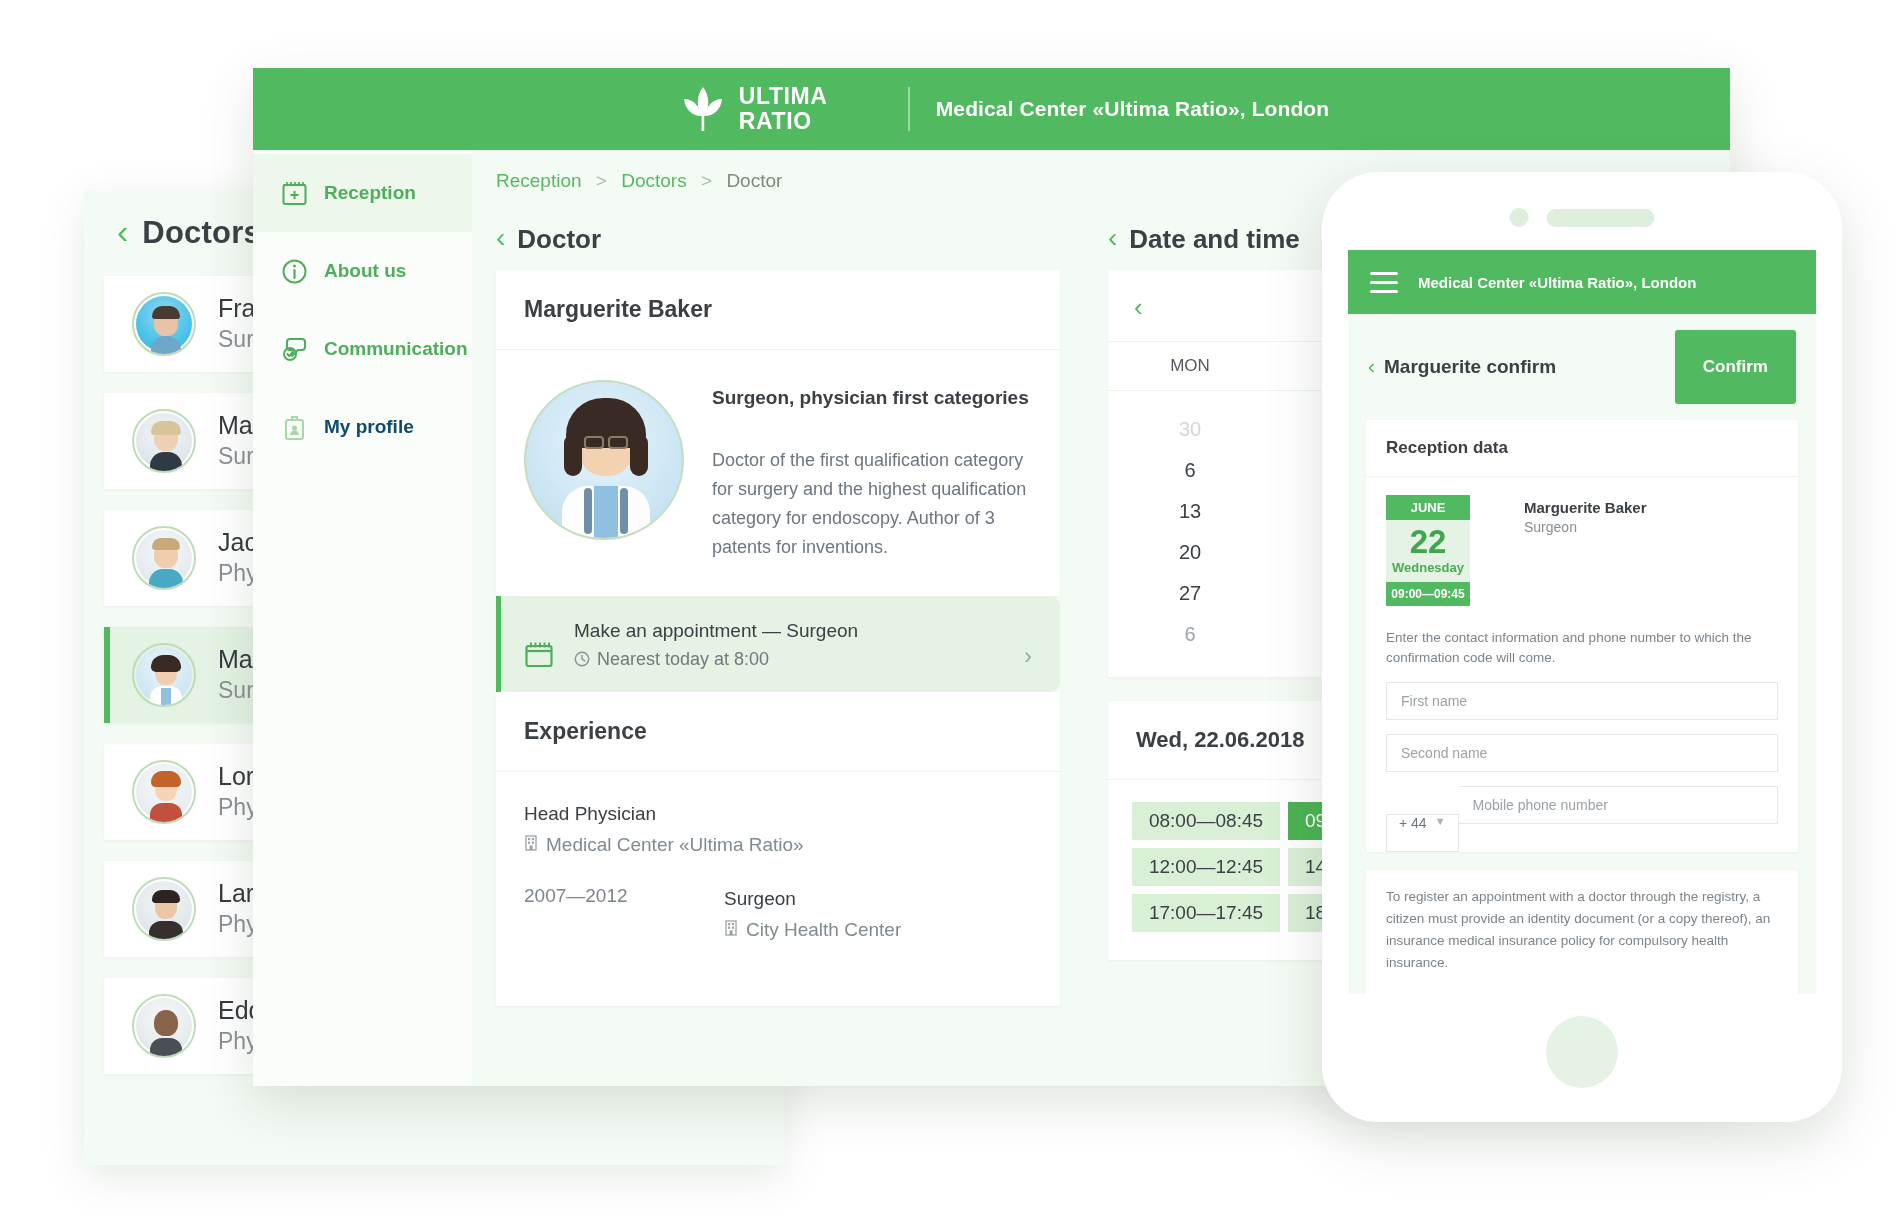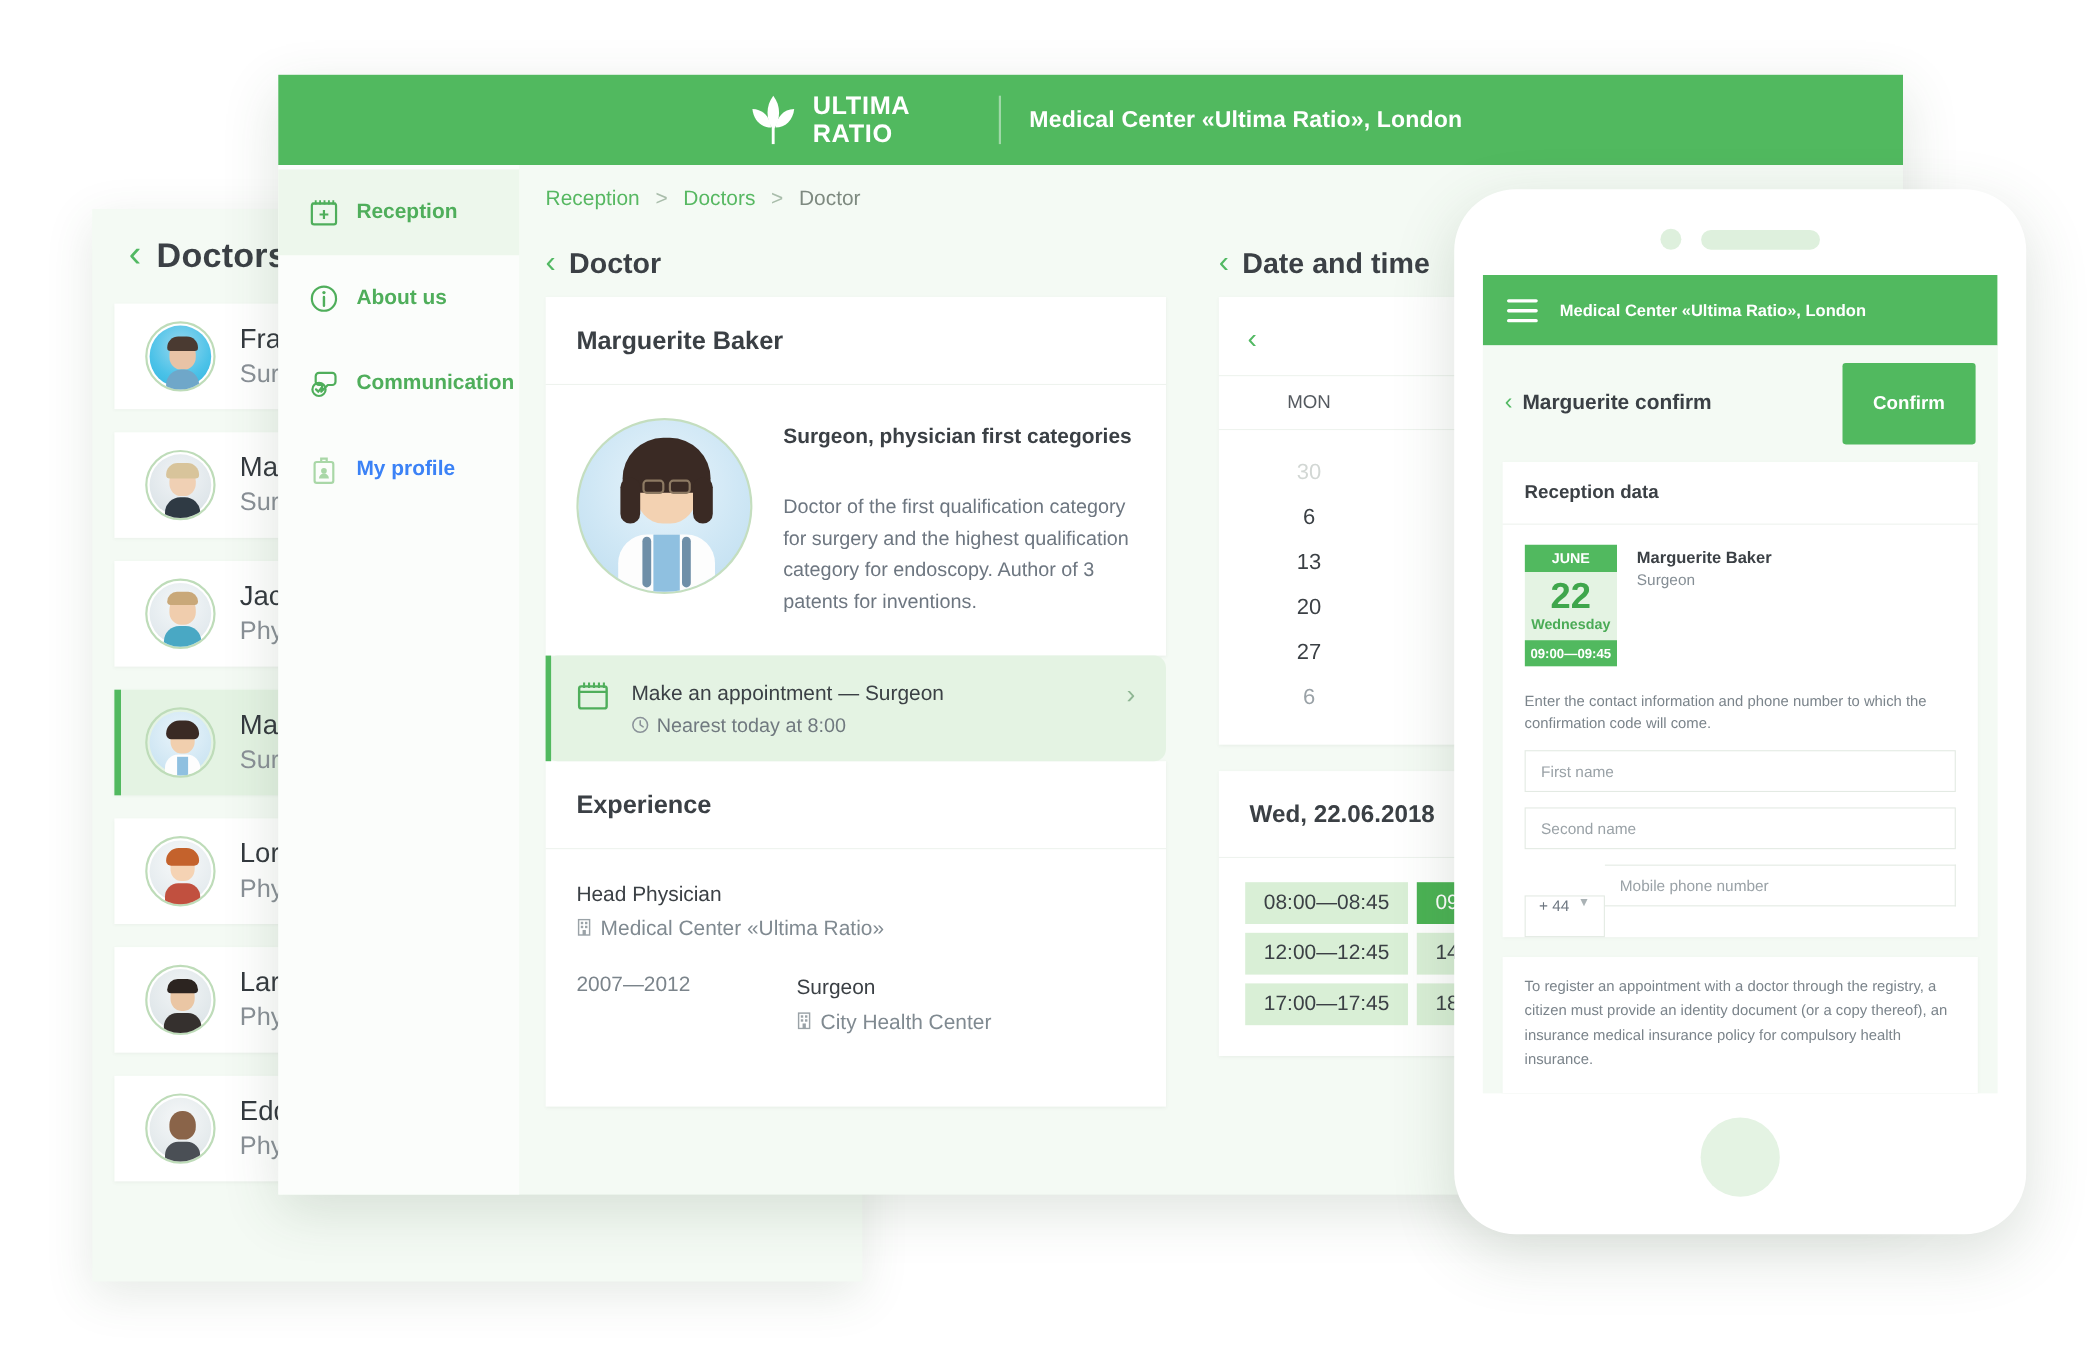--- a/index.html
+++ b/index.html
@@ -65,21 +65,21 @@
 
   .app-body { display:flex; height: calc(1018px - 82px); }
 
   
   .sidebar { width: 219px; flex:0 0 219px; background:#fbfdfb; padding-top: 4px; }
   .nav-item {
     display:flex; align-items:center; height: 78px; padding-left: 28px;
     font-size: 19px; font-weight: bold; color:#4fae5b;
   }
   .nav-item.active { background:#edf7ec; }
-  .nav-item.dim { color:#3b82f6; }
+  .nav-item.dim { color:#0c4a6e; }
   .nav-ico { width: 27px; height: 27px; margin-right: 16px; flex:0 0 27px; }
 
   
   .content { flex:1; display:flex; padding: 0; position:relative; }
   .col { padding: 0 0 0 0; }
   .col-doctor { width: 612px; flex: 0 0 612px; padding: 0 24px 0 24px; }
   .col-date  { width: 540px; flex: 0 0 540px; padding: 0 24px 0 24px; }
 
   .breadcrumb {
     position:absolute; left:24px; top:20px; font-size:19px; color:#57b862;
@@ -100,21 +100,21 @@
     width: 160px; height: 160px; border-radius:50%; flex:0 0 160px;
     border:2px solid #c4debf; margin-right: 28px; overflow:hidden; position:relative;
     background: radial-gradient(circle at 50% 38%, #e8f4fb 0%, #cfe7f5 55%, #bcdcef 100%);
   }
   .profile-text { padding-top: 4px; }
   .profile-spec { font-size:19px; font-weight:bold; color:#3b4045; line-height:1.45; margin-bottom:16px; }
   .profile-desc { font-size:18px; color:#6d7680; line-height:1.62;margin-top:34px; }
 
   .appoint-banner {
     position:relative; background:#e4f3e3; padding: 22px 28px 22px 28px;
-    display:flex; align-items:flex-start;border-radius:11px;
+    display:flex; align-items:flex-end;border-radius:11px;
   }
   .appoint-banner::before { content:""; position:absolute; left:0; top:0; bottom:0; width:5px; background:#51b95f; }
   .appoint-ico { width:30px; height:30px; margin-right:20px; flex:0 0 30px; }
   .appoint-main { font-size:19px; color:#3b4045; line-height:1.4; }
   .appoint-sub { font-size:18px; color:#70797f; display:flex; align-items:center; margin-top:4px; }
   .appoint-sub .clk { width:16px; height:16px; margin-right:7px; flex:0 0 16px; }
   .appoint-arrow { margin-left:auto; color:#8fb694; font-size:24px; }
 
   .exp-head { padding: 26px 28px; font-size:23px; font-weight:bold; color:#3b4045;
               border-bottom:1px solid #eef3ee; }
@@ -169,21 +169,21 @@
   .m-subhead { display:flex; align-items:center; padding: 16px 20px; background:#f4faf4; }
   .m-subhead .chev { color:#52b963; font-size:21px; margin-right:9px; margin-top:-2px; }
   .m-subhead .ttl { font-size:19px; font-weight:bold; color:#3b4045; }
   .m-confirm-btn {
     margin-left:auto; background:#51b95f; color:#fff; font-size:17px; font-weight:bold;
     padding: 27px 28px; border:none; border-radius: 3px;
   }
   .m-card { background:#fff; margin: 0 18px 0 18px; box-shadow: 0 1px 3px rgba(80,100,80,0.06); }
   .m-card-head { padding: 18px 20px; font-size:17px; font-weight:bold; color:#3b4045;
                  border-bottom:1px solid #eef3ee; }
-  .m-rec { display:flex; padding: 18px 20px 16px 20px; }
+  .m-rec { display:flex; padding: 18px 20px 16px 20px; gap: 36px; }
   .m-datebadge { width: 84px; flex:0 0 84px; text-align:center; overflow:hidden; }
   .m-db-month { background:#51b95f; color:#fff; font-size:13px; font-weight:bold; padding: 5px 0; }
   .m-db-body { background:#e4f3e3; padding: 5px 0 7px 0; }
   .m-db-day { color:#3fa64c; font-size:33px; font-weight:bold; line-height:1.05; }
   .m-db-wd { color:#4aab56; font-size:13px; font-weight:bold; }
   .m-db-time { background:#51b95f; color:#fff; font-size:12px; font-weight:bold; padding: 5px 0; }
   .m-docinfo { margin-left: 18px; padding-top:4px; }
   .m-doc-name { font-size:15px; font-weight:bold; color:#3b4045; }
   .m-doc-spec { font-size:14px; color:#858e95; margin-top:3px; }
   .m-hint { padding: 6px 20px 14px 20px; font-size:13.5px; color:#7b848b; line-height:1.5; }

